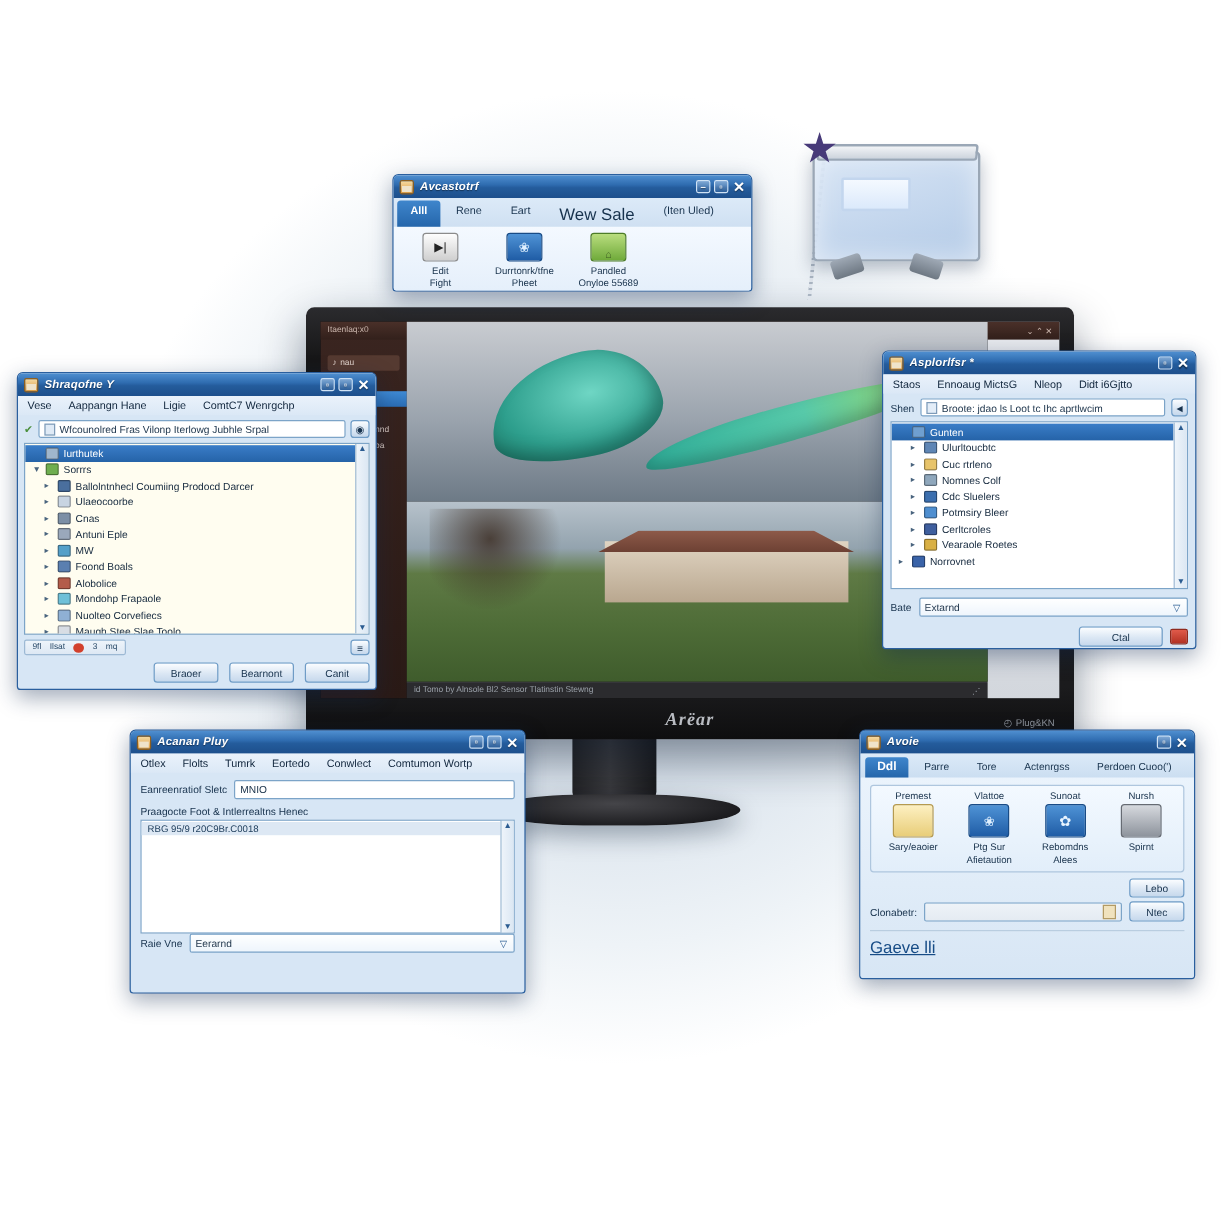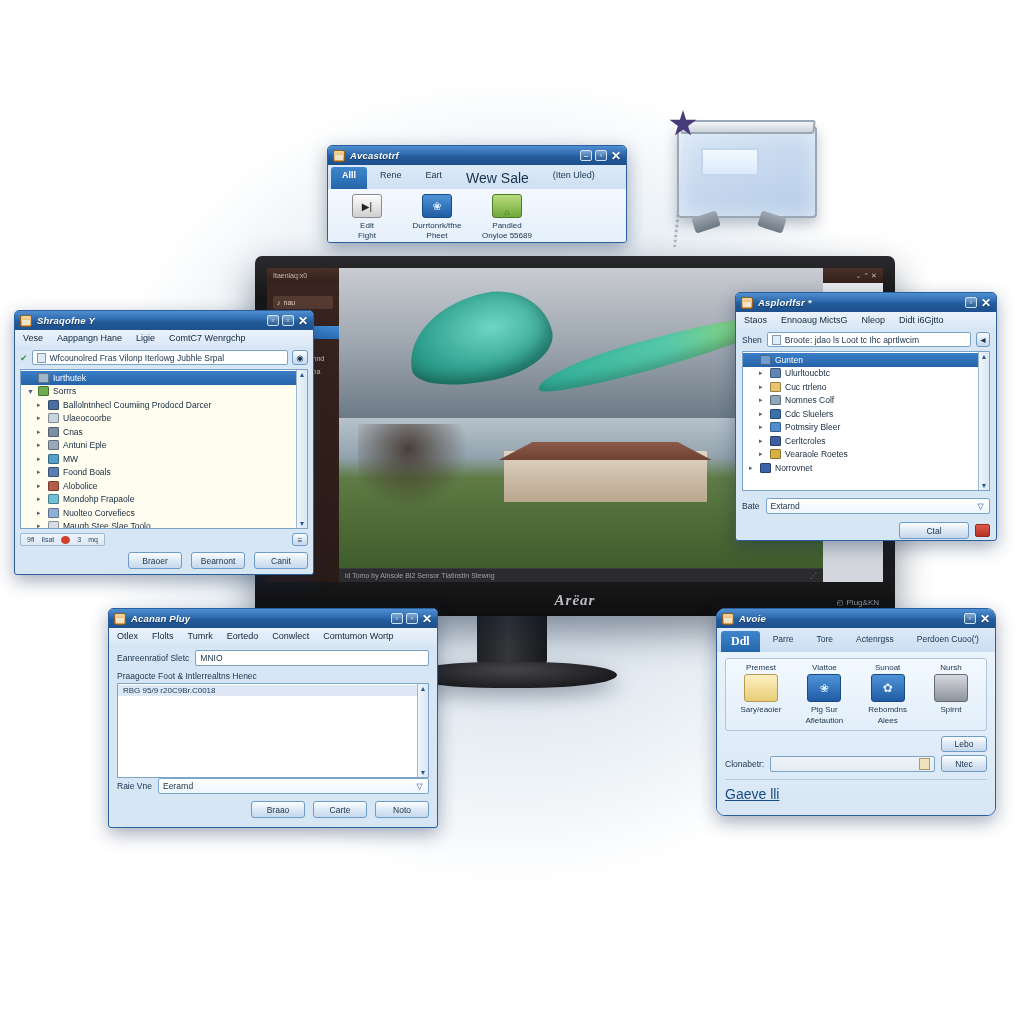--- a/index.html
+++ b/index.html
@@ -482,39 +482,34 @@
           <span class="sb-arrow">▼</span>
         </div>
       </div>
       <div style="display:flex;align-items:center;gap:6px;margin-top:0;">
         <span style="font-size:8.5px;color:#16314c;">Raie Vne</span>
         <div class="combo">
           <span class="cv">Eerarnd</span>
           <span class="caret">▽</span>
         </div>
       </div>
-      <div style="display:flex;gap:8px;justify-content:flex-end;margin-top:7px;" id="props-buttons">
-          <span class="btn">Braao</span>
-          <span class="btn">Carte</span>
-          <span class="btn">Noto</span>
-        </div>
-    </div>
-  </div>
-
-  <div class="win" id="win-wizard" style="left:716px; top:608px; width:280px; height:208px;border-radius:9px;">
+    </div>
+  </div>
+
+  <div class="win" id="win-wizard" style="left:716px; top:608px; width:280px; height:208px;">
     <div class="tbar">
       <span class="tico"></span>
       <span class="ttl">Avoie</span>
       <span class="tbtns">
         <span class="tb">▫</span>
         <span class="tb x">✕</span>
       </span>
     </div>
     <div id="wizard-tabs" style="display:flex;gap:3px;padding:3px 4px 0;background:linear-gradient(#dceaf8,#cbdef1);">
-        <span style="font-size: 12px; padding: 3px 10px; border-radius: 3px 3px 0px 0px; background: linear-gradient(rgb(63, 134, 204), rgb(37, 102, 171)); color: rgb(255, 255, 255); font-weight: bold; font-family: Liberation Serif, serif;">Ddl</span>
+        <span style="font-size: 10px; padding: 3px 10px; border-radius: 3px 3px 0px 0px; background: linear-gradient(rgb(63, 134, 204), rgb(37, 102, 171)); color: rgb(255, 255, 255); font-weight: bold;">Ddl</span>
         <span style="font-size: 8.5px; padding: 3px 10px; border-radius: 3px 3px 0px 0px; color: rgb(23, 50, 77);">Parre</span>
         <span style="font-size: 8.5px; padding: 3px 10px; border-radius: 3px 3px 0px 0px; color: rgb(23, 50, 77);">Tore</span>
         <span style="font-size: 8.5px; padding: 3px 10px; border-radius: 3px 3px 0px 0px; color: rgb(23, 50, 77);">Actenrgss</span>
         <span style="font-size: 8.5px; padding: 3px 10px; border-radius: 3px 3px 0px 0px; color: rgb(23, 50, 77);">Perdoen Cuoo(')</span>
       </div>
     <div style="padding:6px 8px 8px;background:linear-gradient(#eaf3fc,#d6e5f4);height:178px;">
       <div style="border:1px solid #aec6de;border-radius:3px;background:linear-gradient(#f3f9ff,#e2eefa);padding:5px 4px;">
         <div id="wizard-tools" style="display:flex;justify-content:space-between;">
             <div class="tool" style="width: 62px;">
               <div class="lbl">Premest</div>

